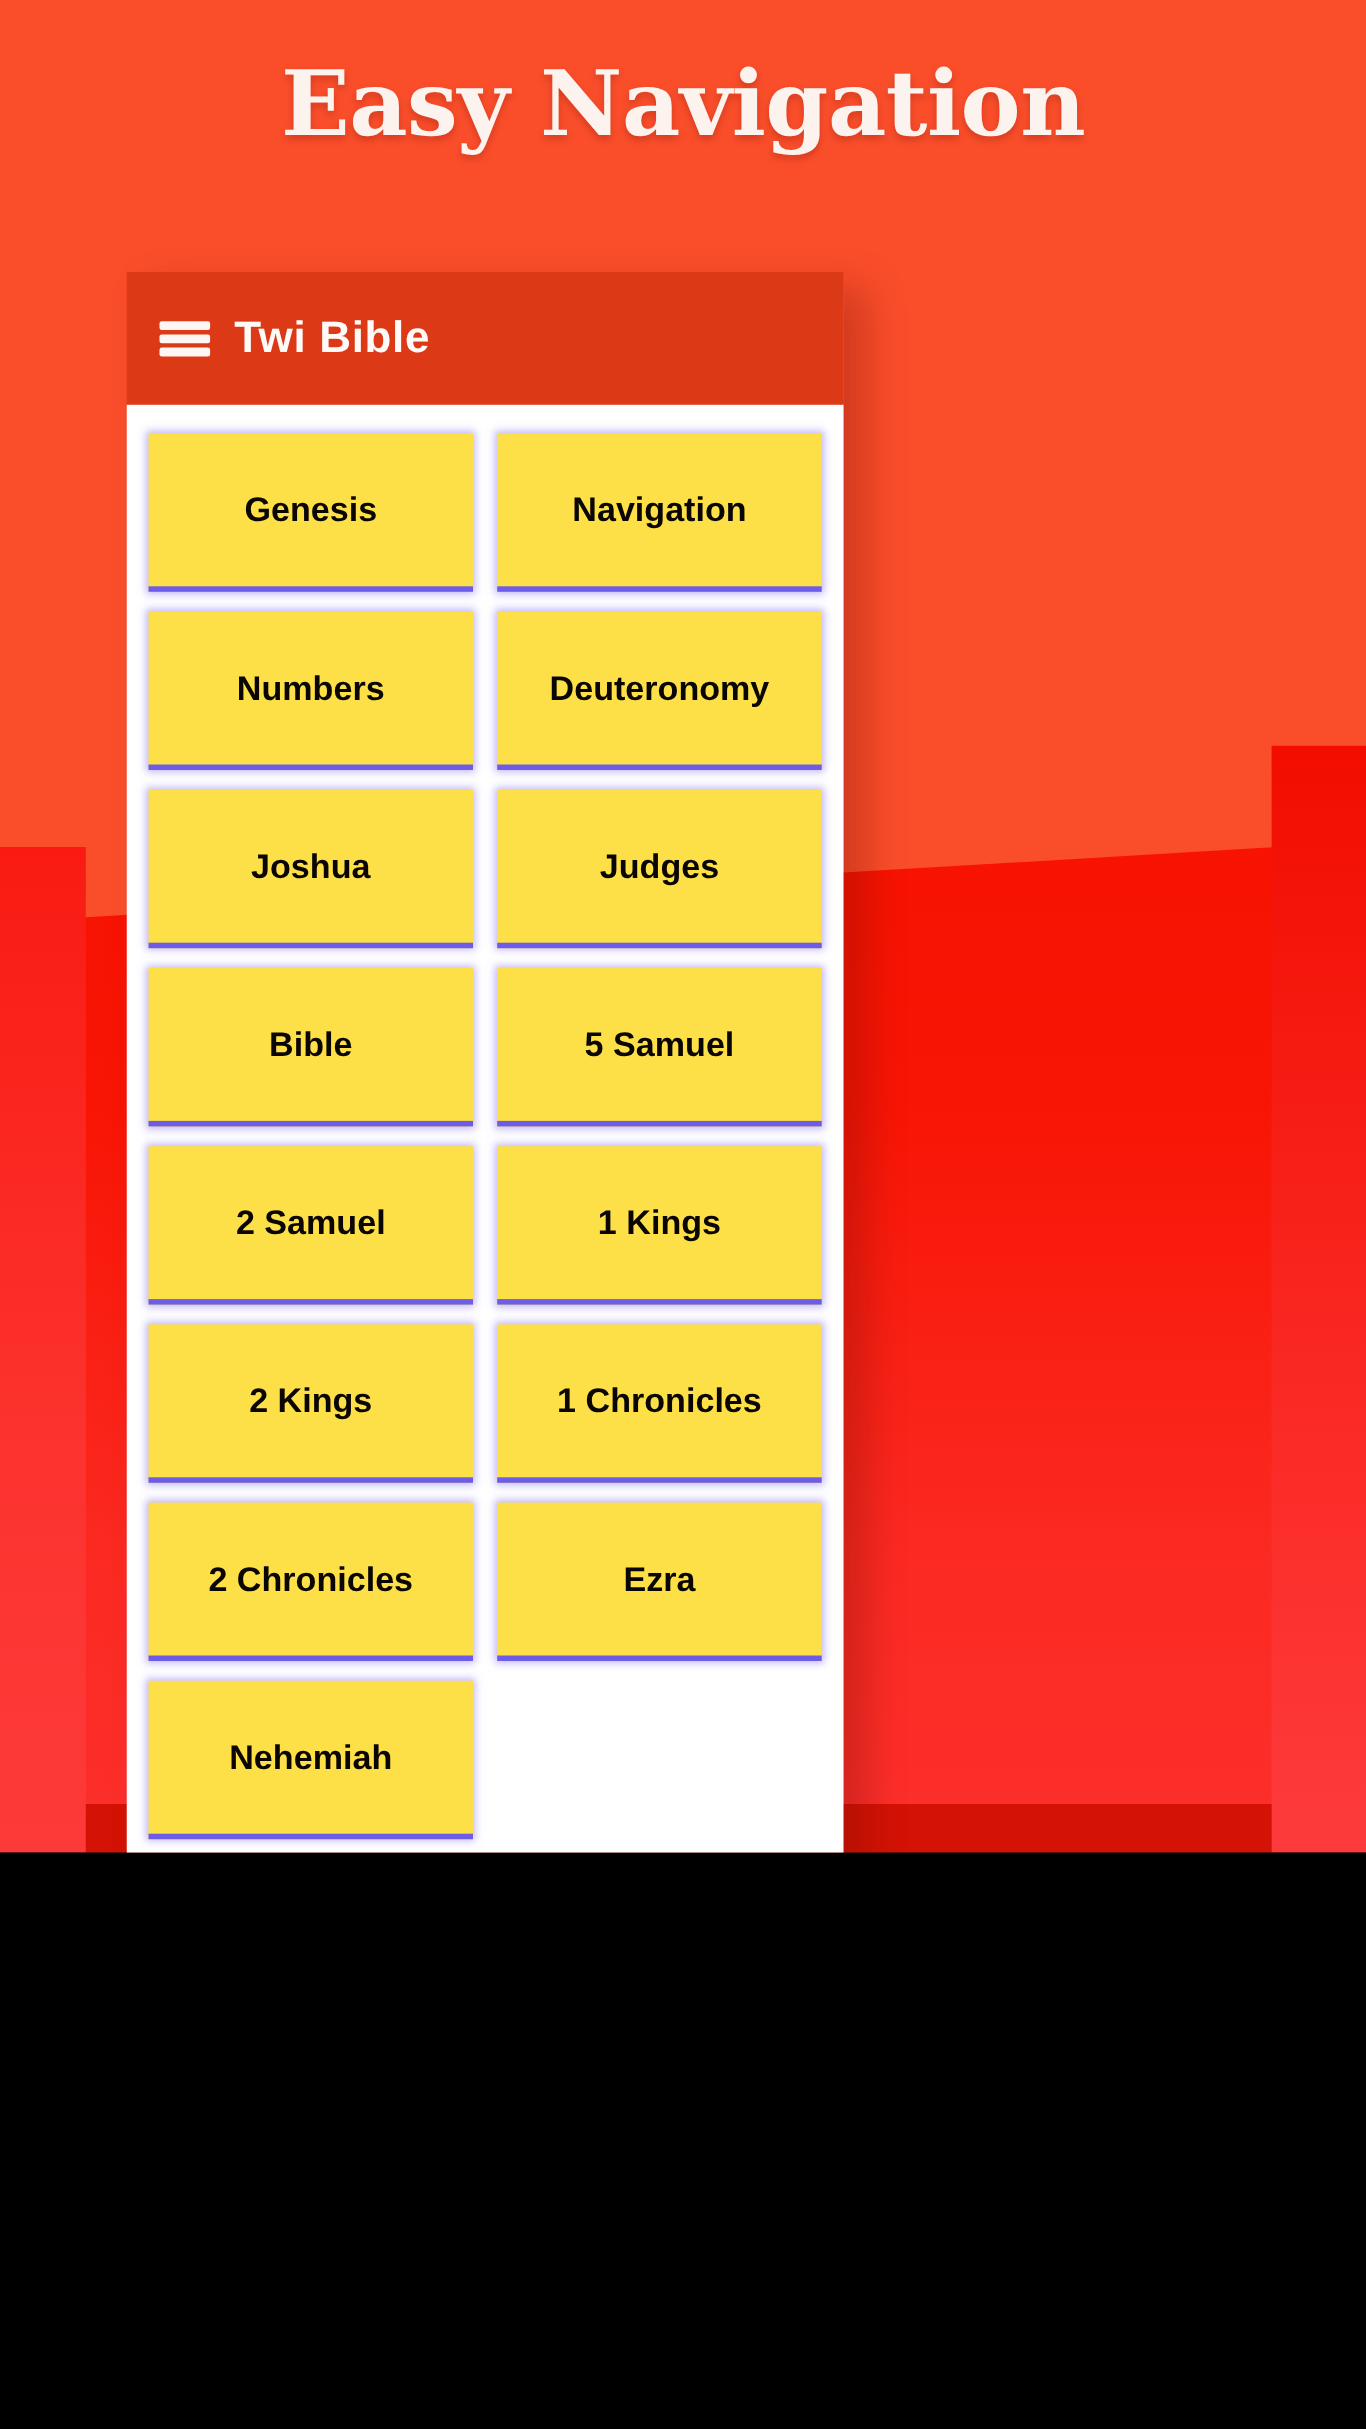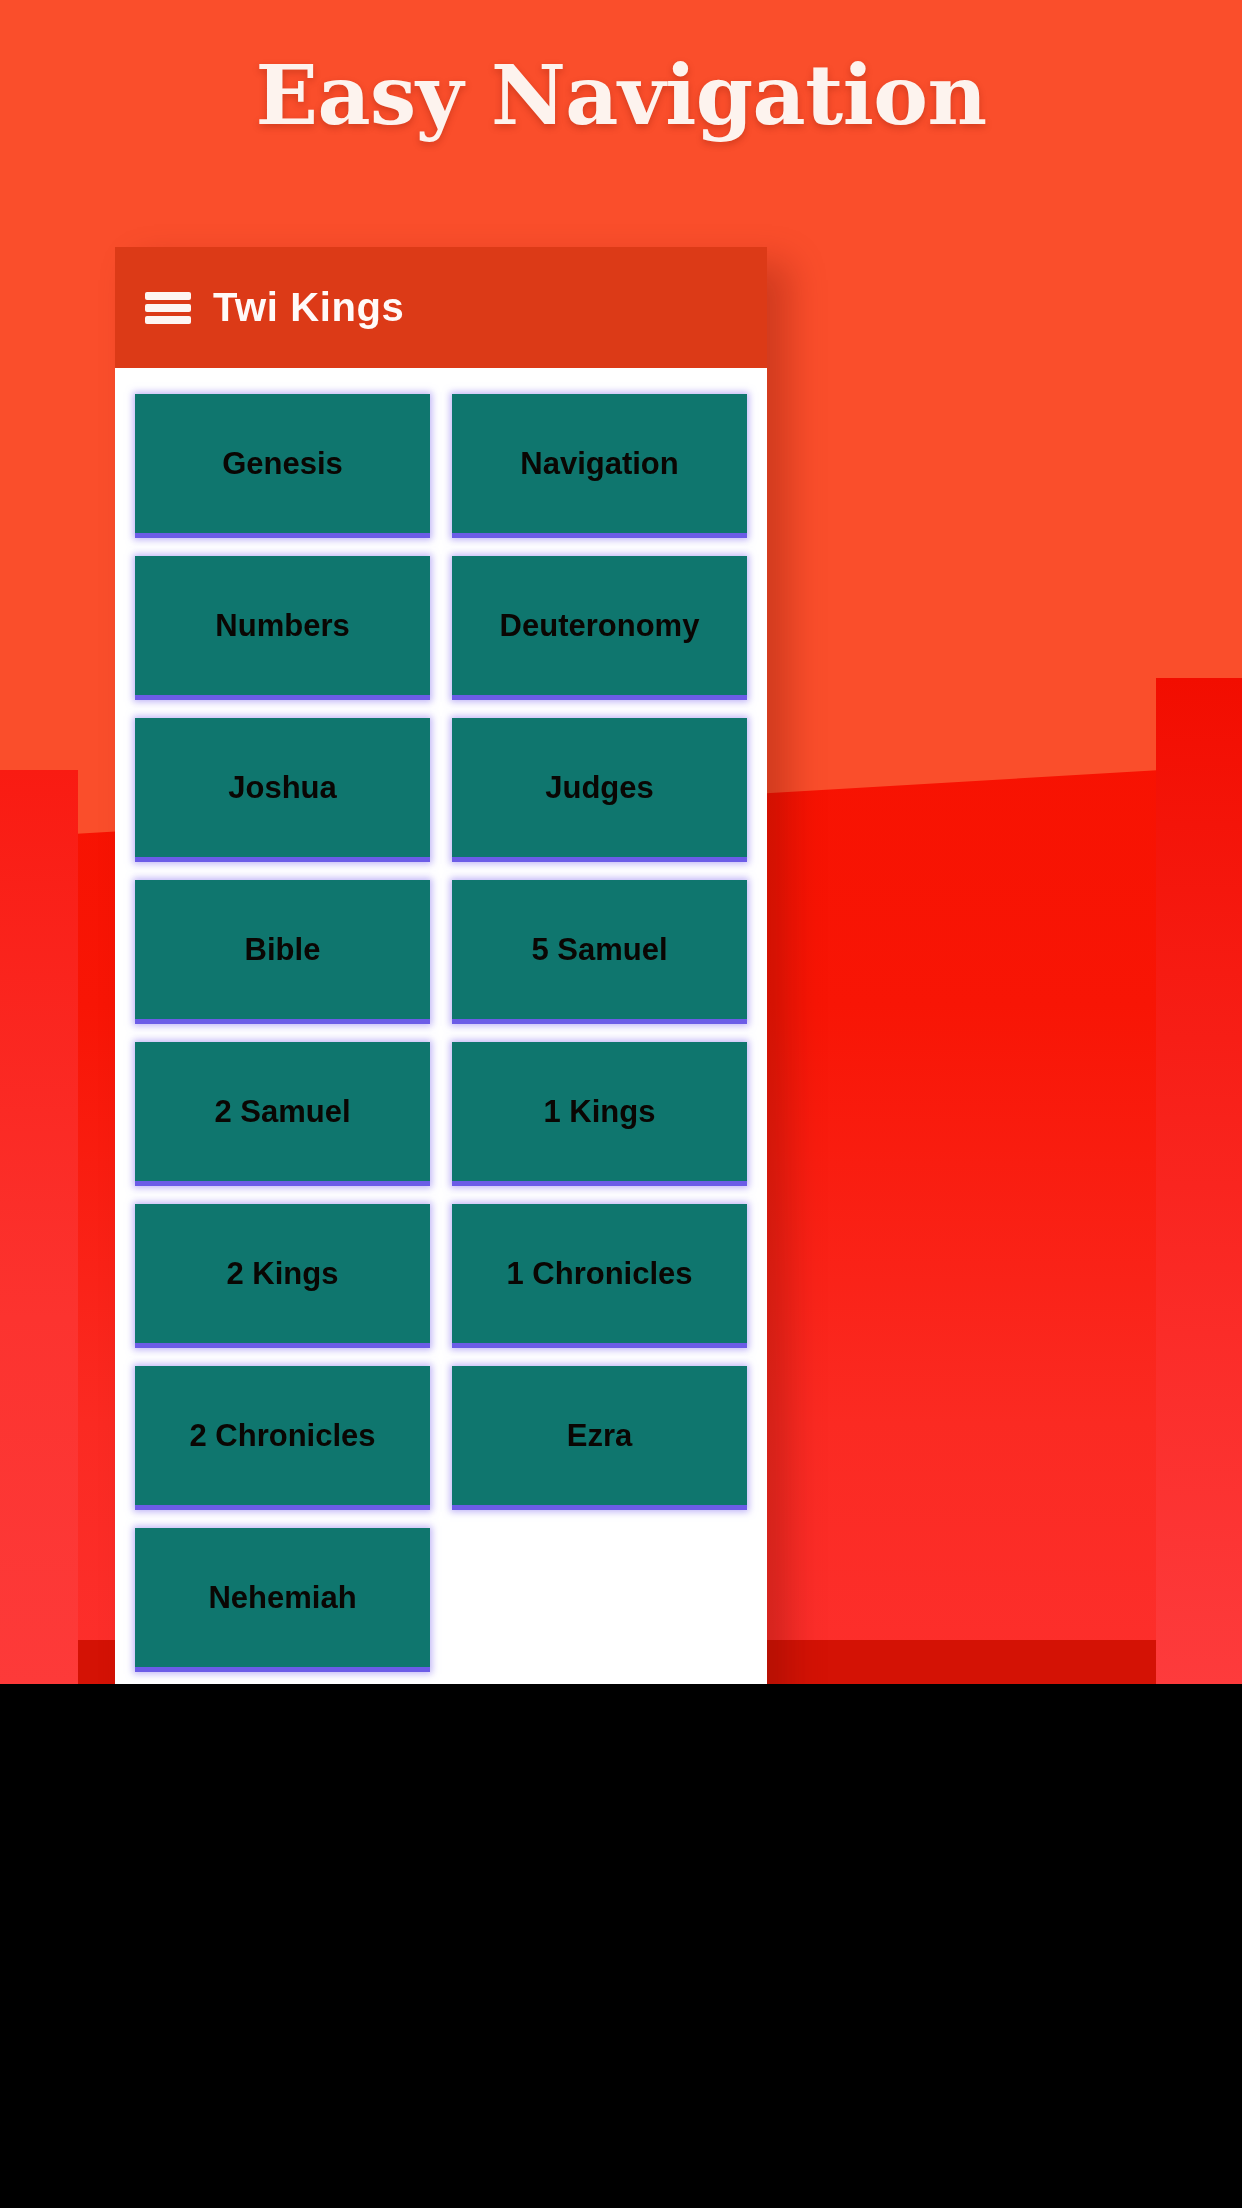--- a/index.html
+++ b/index.html
@@ -129,21 +129,21 @@
 
   .book-grid {
     display: grid;
     grid-template-columns: 1fr 1fr;
     column-gap: 22px;
     row-gap: 18px;
   }
 
   .book-btn {
     height: 144px;
-    background: #0f766e;
+    background: #fde047;
     border: none;
     border-bottom: 5px solid #6c5ce7;
     display: flex;
     align-items: center;
     justify-content: center;
     color: #0a0603;
     font-size: 31px;
     font-weight: bold;
     font-family: "Liberation Sans", sans-serif;
     box-shadow: 0 0 7px 2px rgba(140, 120, 240, 0.55);
@@ -167,21 +167,21 @@
   <div class="headline">Easy Navigation</div>
 
   <div class="phone">
 
     <div class="appbar">
       <div class="hamburger">
         <span></span>
           <span></span>
           <span></span>
       </div>
-      <div class="appbar-title">Twi Kings</div>
+      <div class="appbar-title">Twi Bible</div>
     </div>
 
     <div class="app-content">
       <div class="book-grid">
         <button class="book-btn">Genesis</button>
         <button class="book-btn">Navigation</button>
         <button class="book-btn">Numbers</button>
         <button class="book-btn">Deuteronomy</button>
         <button class="book-btn">Joshua</button>
         <button class="book-btn">Judges</button>

